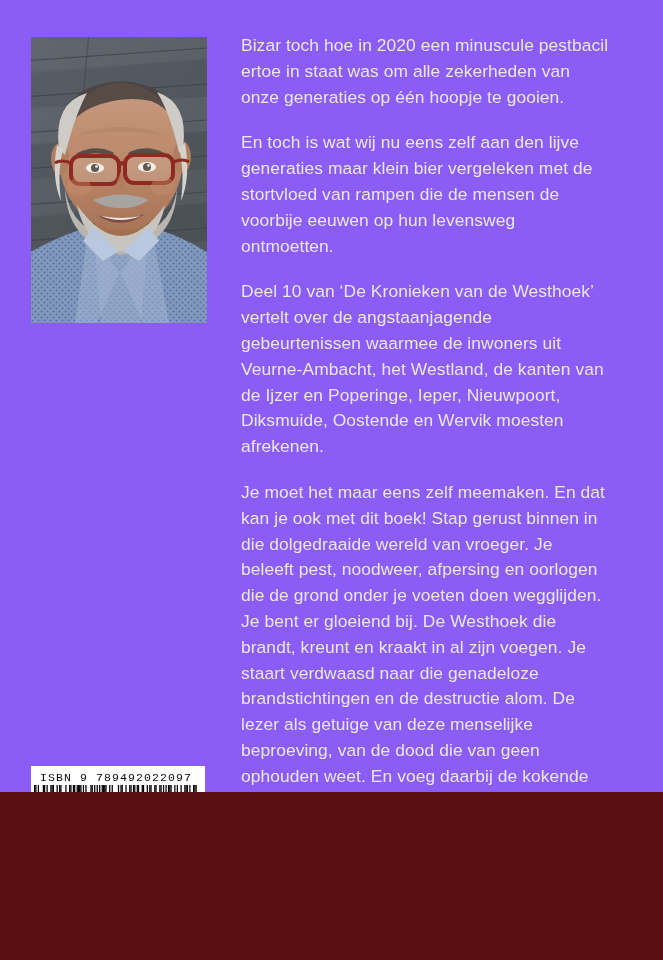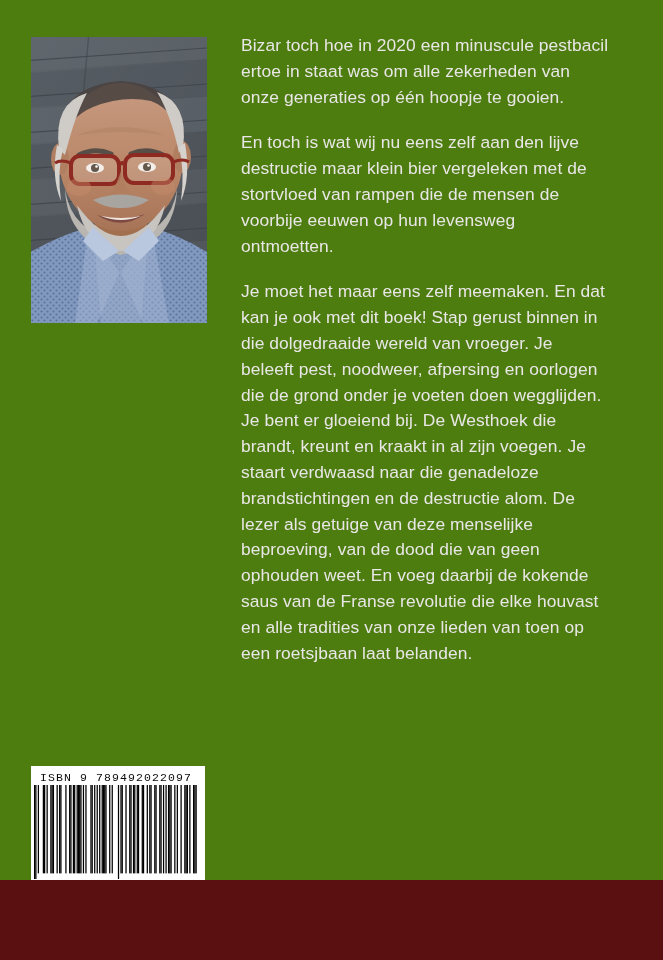--- a/index.html
+++ b/index.html
@@ -6,22 +6,22 @@
     margin: 0;
     padding: 0;
     background: #5a1010;
   }
   body {
     font-family: "Liberation Sans", sans-serif;
   }
   .cover {
     position: relative;
     width: 663px;
-    height: 880px;
-    background: #4d7c0f;
+    height: 792px;
+    background: #8b5cf6;
     overflow: hidden;
   }
 
   
   .photo {
     position: absolute;
     left: 31px;
     top: 37px;
     width: 176px;
     height: 286px;
@@ -194,21 +194,22 @@
         <ellipse cx="132" cy="149" rx="12" ry="9" fill="#c98f6e" opacity="0.4"></ellipse>
 
         <path d="M 62 190 L 88 214 L 72 224 L 52 204 Z" fill="#b9c8df"></path>
         <path d="M 118 190 L 92 214 L 108 224 L 128 204 Z" fill="#b9c8df"></path>
       </g>
     </svg>
   </div>
 
   <div class="blurb">
     <p>Bizar toch hoe in 2020 een minuscule pestbacil ertoe in staat was om alle zekerheden van onze generaties op één hoopje te gooien.</p>
-    <p>En toch is wat wij nu eens zelf aan den lijve destructie maar klein bier vergeleken met de stortvloed van rampen die de mensen de voorbije eeuwen op hun levensweg ontmoetten.</p>
+    <p>En toch is wat wij nu eens zelf aan den lijve generaties maar klein bier vergeleken met de stortvloed van rampen die de mensen de voorbije eeuwen op hun levensweg ontmoetten.</p>
+    <p>Deel 10 van ‘De Kronieken van de Westhoek’ vertelt over de angstaanjagende gebeurtenissen waarmee de inwoners uit Veurne-Ambacht, het Westland, de kanten van de Ijzer en Poperinge, Ieper, Nieuwpoort, Diksmuide, Oostende en Wervik moesten afrekenen.</p>
     <p>Je moet het maar eens zelf meemaken. En dat kan je ook met dit boek! Stap gerust binnen in die dolgedraaide wereld van vroeger. Je beleeft pest, noodweer, afpersing en oorlogen die de grond onder je voeten doen wegglijden. Je bent er gloeiend bij. De Westhoek die brandt, kreunt en kraakt in al zijn voegen. Je staart verdwaasd naar die genadeloze brandstichtingen en de destructie alom. De lezer als getuige van deze menselijke beproeving, van de dood die van geen ophouden weet. En voeg daarbij de kokende saus van de Franse revolutie die elke houvast en alle tradities van onze lieden van toen op een roetsjbaan laat belanden.</p>
   </div>
 
   <div class="barcode-box">
     <div class="barcode-isbn">ISBN 9 789492022097</div>
     <div class="barcode-bars">
       <svg id="bars-svg" viewBox="0 0 131 100" preserveAspectRatio="none">
           <rect x="0" y="0" width="1" height="100" fill="#000000"></rect>
           <rect x="1" y="0" width="1" height="100" fill="#000000"></rect>
           <rect x="3" y="0" width="1" height="94" fill="#000000"></rect>

